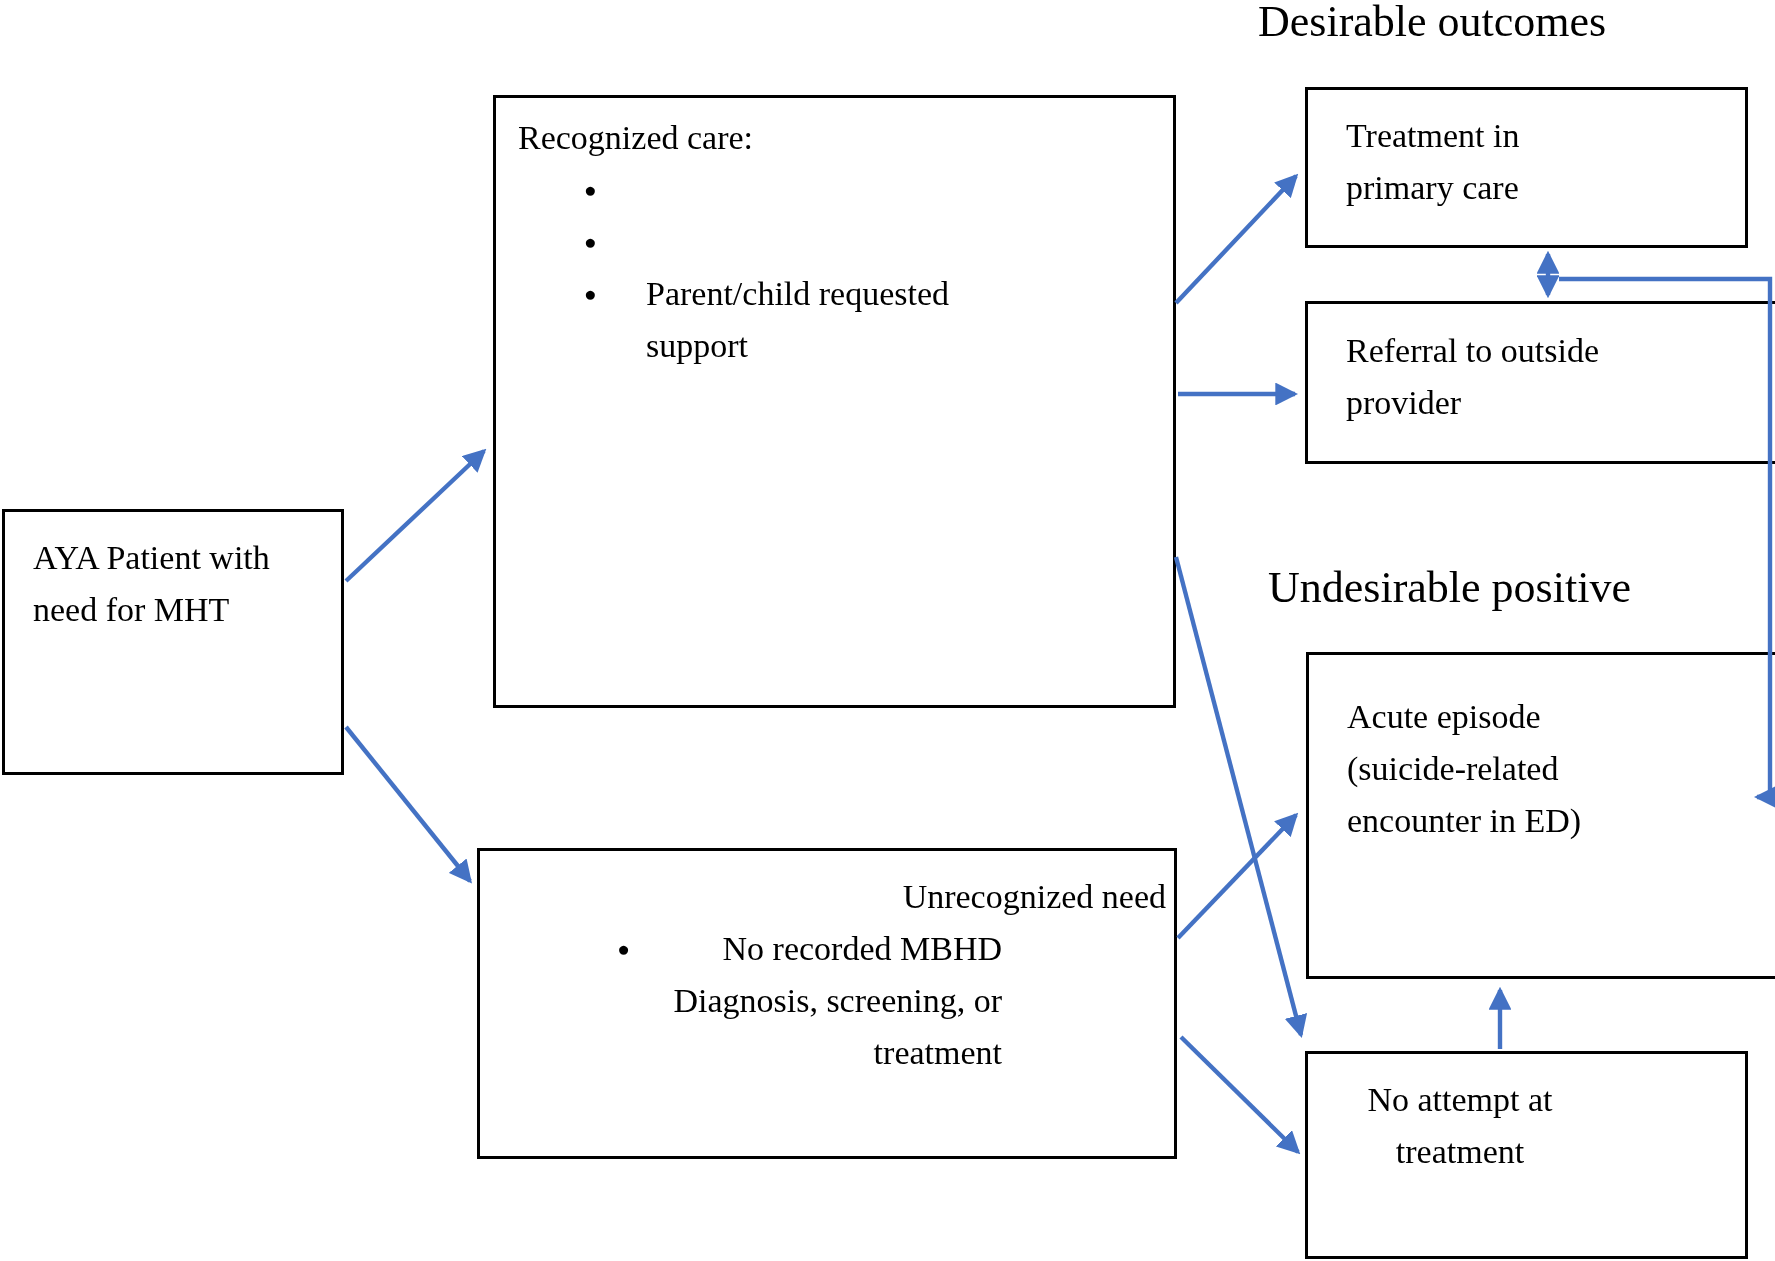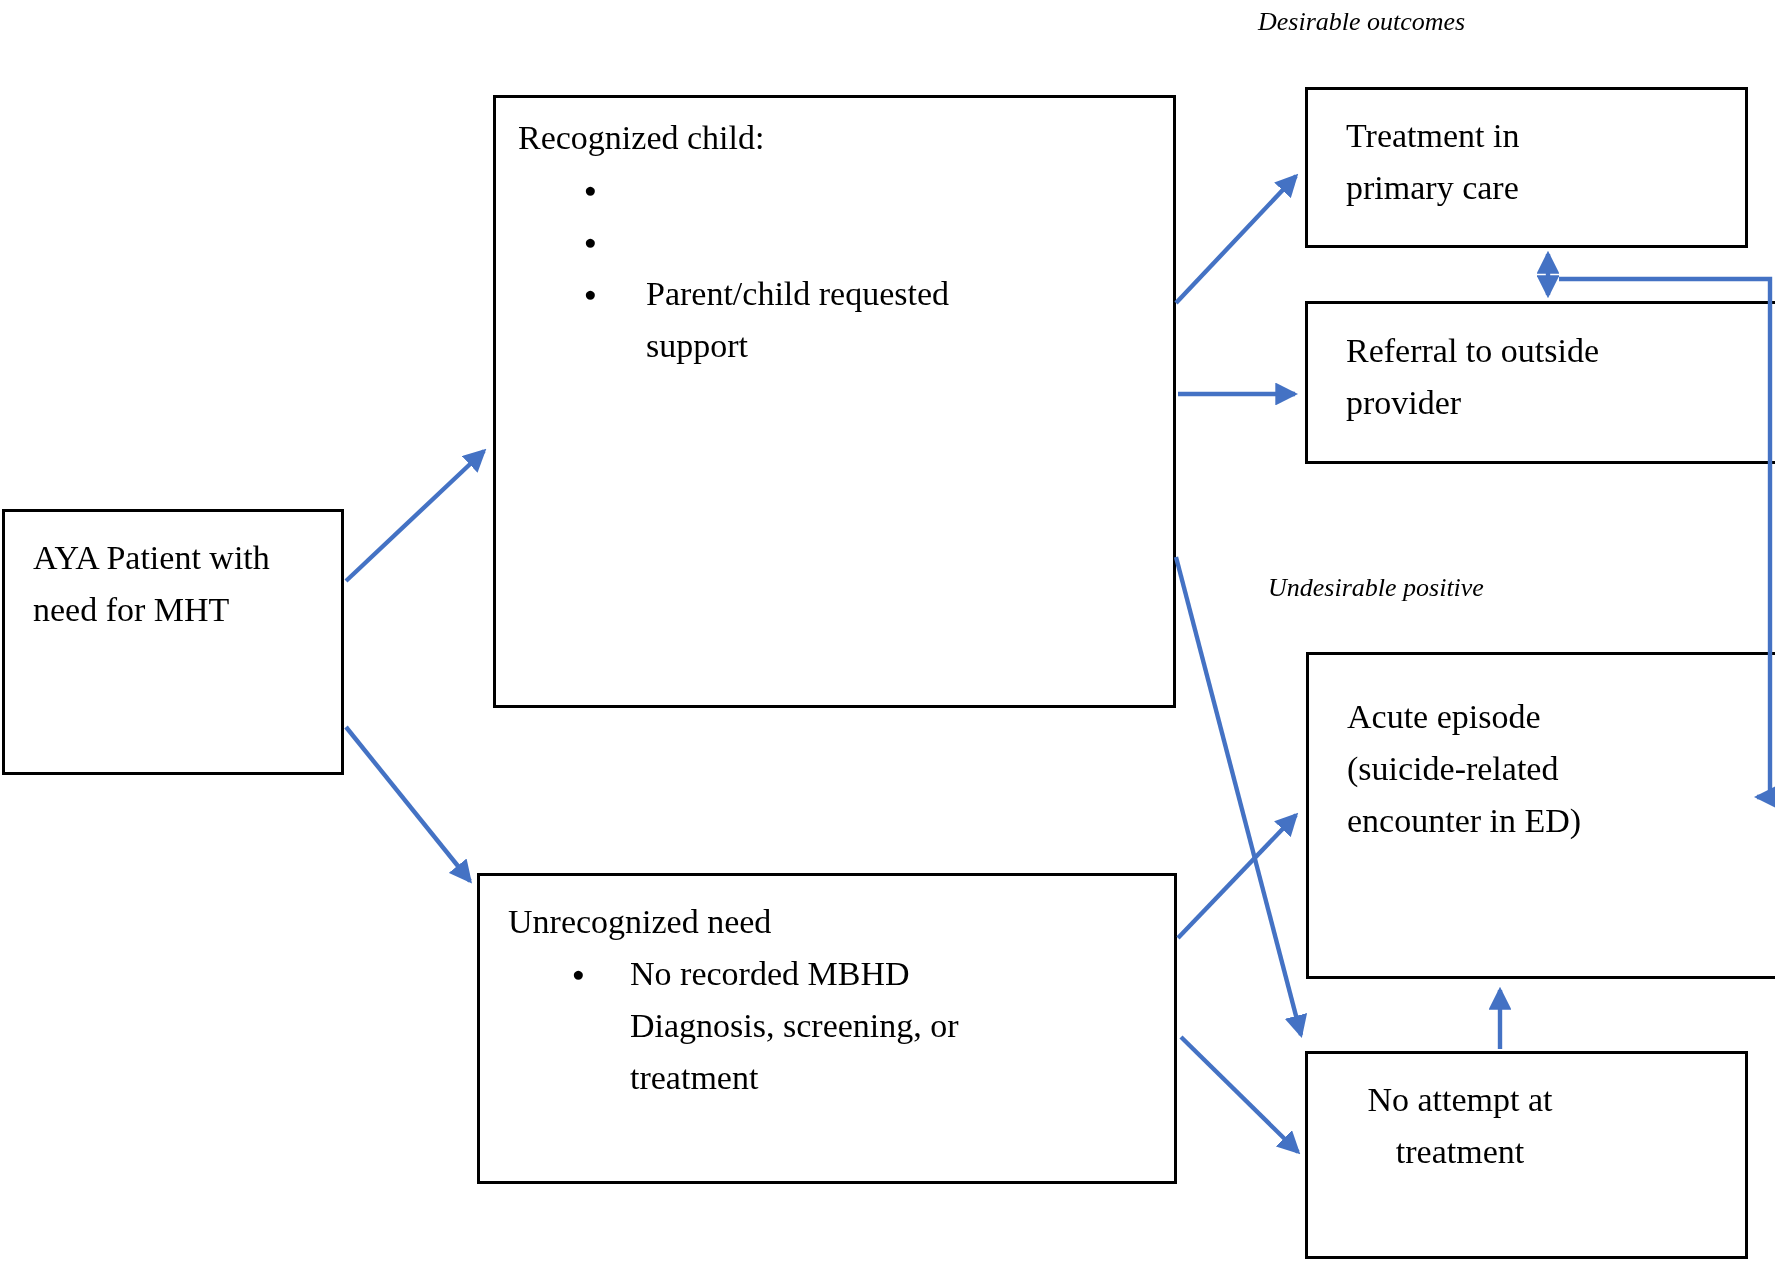--- a/index.html
+++ b/index.html
@@ -20,24 +20,23 @@
   .box{
     position:absolute;
     background:var(--bg);
     border:3px solid var(--border);
     box-sizing:border-box;
     font-size:34px;
     line-height:52px;
   }
   .heading{
     position:absolute;
-    font-size:26px;
+    font-size:44px;
     line-height:44px;
     white-space:nowrap;
-    font-style:italic;
   }
   .inner{display:block;}
   ul.bullets{
     margin:0;
     list-style:none;
   }
   ul.bullets li{display:flex;align-items:flex-start;}
   .dot{
     flex:none;
     font-size:21px;
@@ -53,21 +52,21 @@
     fill:none;
   }
   #arrow-layer marker path{
     stroke:none;
     fill:var(--arrow);
   }
 
   
   #box-aya{left:2px;top:509px;width:342px;height:266px;padding:20px 8px 0 28px;}
   #box-recognized{left:493px;top:95px;width:683px;height:613px;padding:14px 8px 0 22px;}
-  #box-unrecognized{left:477px;top:873px;width:700px;height:311px;padding:20px 8px 0 28px;}
+  #box-unrecognized{left:477px;top:848px;width:700px;height:311px;padding:20px 8px 0 28px;text-align:right;}
   #box-treatment{left:1305px;top:87px;width:443px;height:161px;padding:20px 8px 0 38px;}
   #box-referral{left:1305px;top:301px;width:535px;height:163px;padding:21px 8px 0 38px;}
   #box-acute{left:1306px;top:652px;width:480px;height:327px;padding:36px 8px 0 38px;}
   #box-noattempt{left:1305px;top:1051px;width:443px;height:208px;padding:20px 8px 0 36px;text-align:center;}
 
   #heading-desirable{left:1258px;top:0px;}
   #heading-undesirable{left:1268px;top:566px;}
 
   #box-aya .inner{width:240px;}
   #box-treatment .inner{width:260px;}
@@ -90,21 +89,21 @@
 
   <div class="heading" id="heading-desirable">Desirable outcomes</div>
 
   <div class="heading" id="heading-undesirable">Undesirable positive</div>
 
   <div class="box" id="box-aya">
     <span class="inner">AYA Patient with need for MHT</span>
   </div>
 
   <div class="box" id="box-recognized">
-    <span class="inner">Recognized child:</span>
+    <span class="inner">Recognized care:</span>
     <ul class="bullets">
       <li>
         <span class="dot">●</span>
       </li>
       <li>
         <span class="dot">●</span>
       </li>
       <li>
         <span class="dot">●</span>
         <span class="li-text">Parent/child requested support</span>

